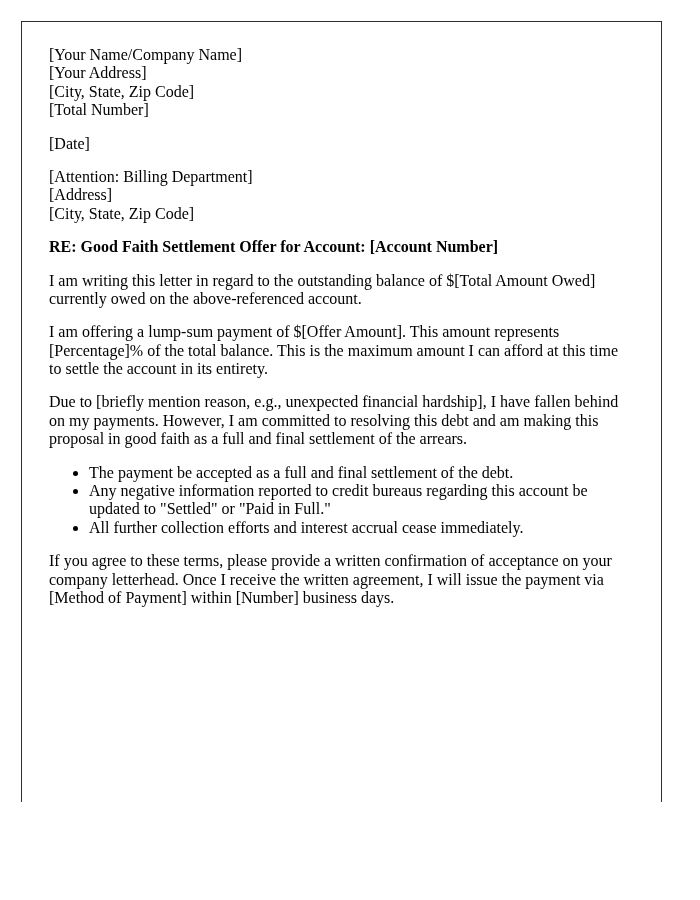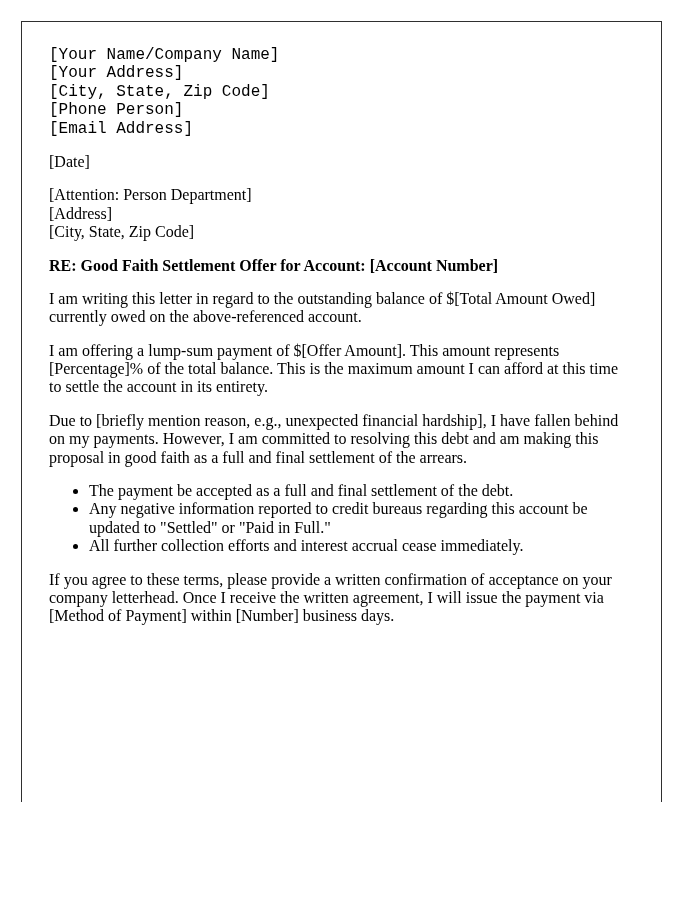--- a/index.html
+++ b/index.html
@@ -27,21 +27,20 @@
     background: #ffffff;
     overflow: hidden;
     font-size: 16px;
     line-height: 1.15;
   }
   .letter-box p {
     margin: 15px 0;
   }
   .letter-box p:first-child {
     margin-top: 0;
-    font-family: Liberation Mono, monospace;
   }
   .addr-line {
     display: block;
   }
   .subject {
     font-weight: bold;
   }
   ul.request-list {
     margin: 15px 0;
     padding-left: 40px;
@@ -54,28 +53,27 @@
 </style>
 </head>
 <body>
 
 <div class="letter-box">
 
   <p>
     <span class="addr-line">[Your Name/Company Name]</span>
     <span class="addr-line">[Your Address]</span>
     <span class="addr-line">[City, State, Zip Code]</span>
-    <span class="addr-line">[Phone Person]</span>
-    <span class="addr-line">[Email Address]</span>
+    <span class="addr-line">[Total Number]</span>
   </p>
 
   <p>[Date]</p>
 
   <p>
-    <span class="addr-line">[Attention: Person Department]</span>
+    <span class="addr-line">[Attention: Billing Department]</span>
     <span class="addr-line">[Address]</span>
     <span class="addr-line">[City, State, Zip Code]</span>
   </p>
 
   <p class="subject">RE: Good Faith Settlement Offer for Account: [Account Number]</p>
 
 
   <p>I am writing this letter in regard to the outstanding balance of $[Total Amount Owed] currently owed on the above-referenced account.</p>
 
   <p>I am offering a lump-sum payment of $[Offer Amount]. This amount represents [Percentage]% of the total balance. This is the maximum amount I can afford at this time to settle the account in its entirety.</p>

